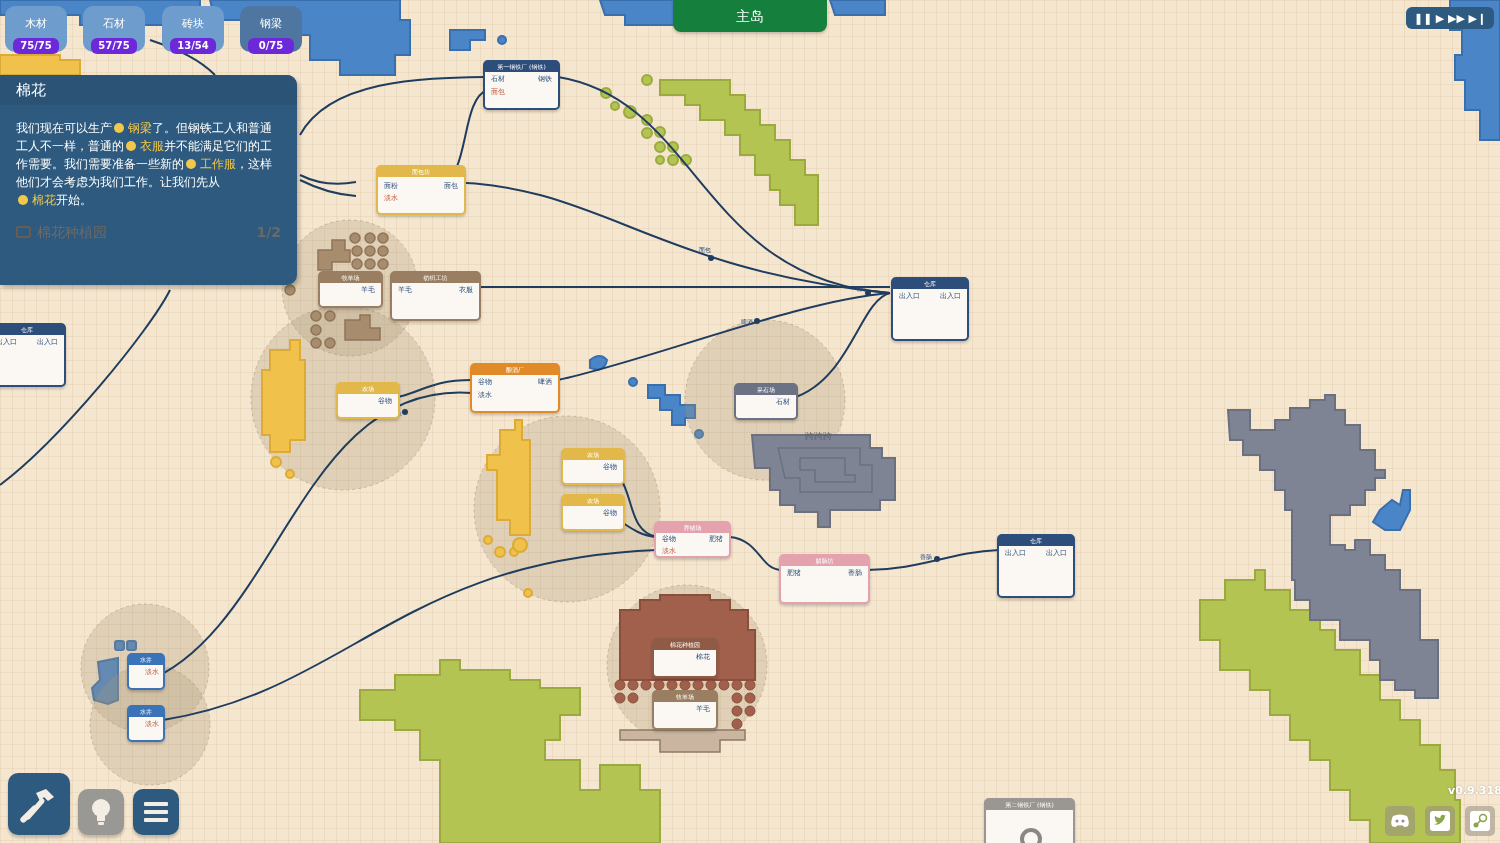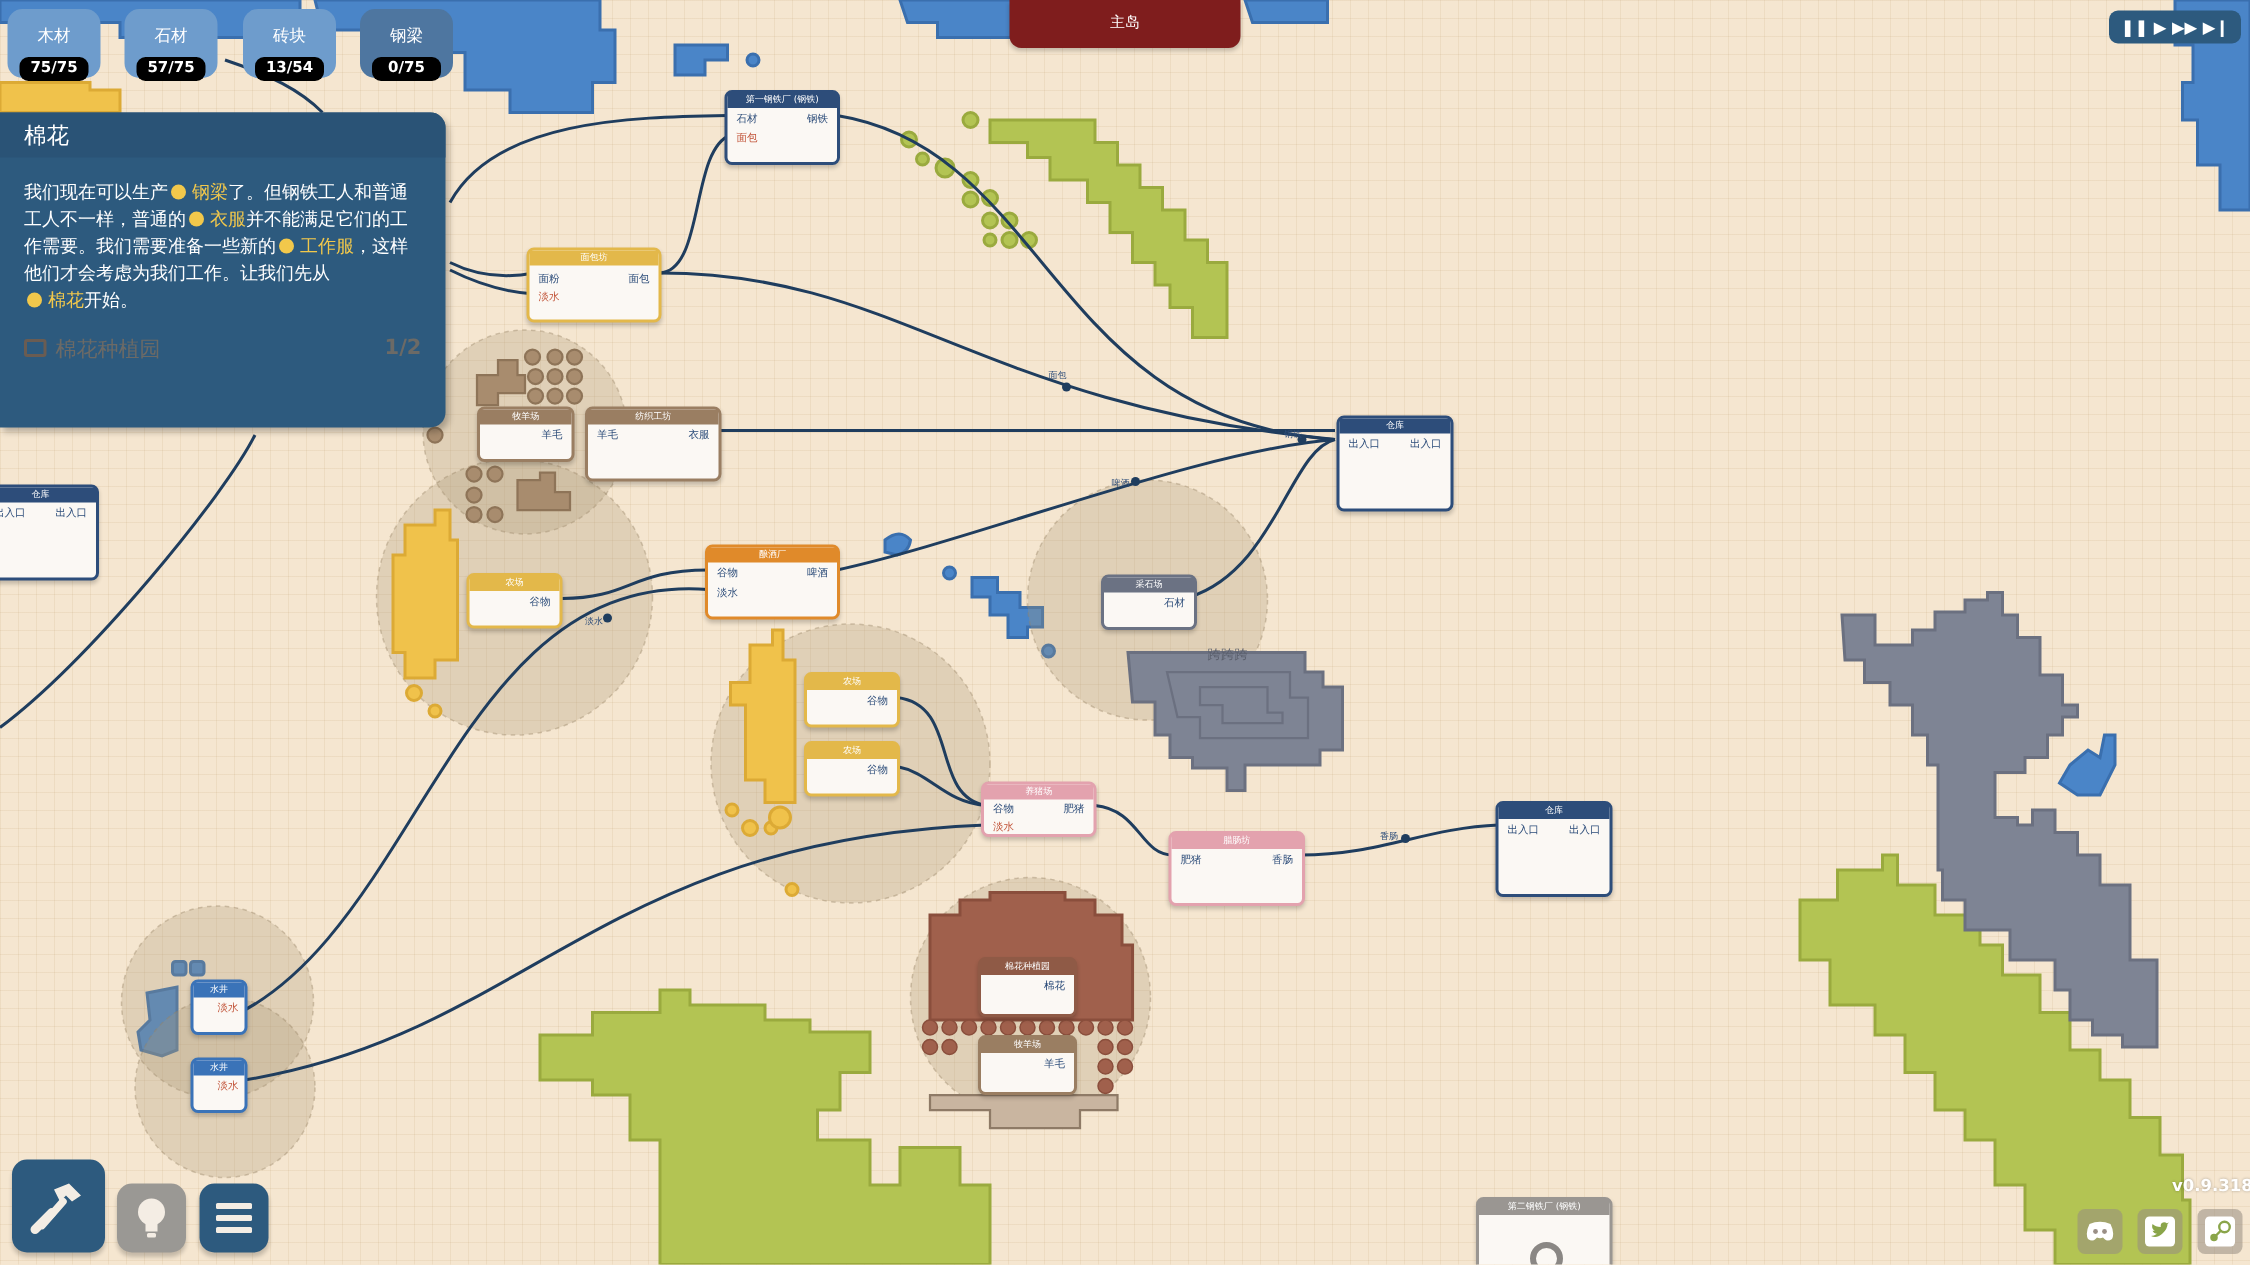--- a/index.html
+++ b/index.html
@@ -12,23 +12,23 @@
       linear-gradient(rgba(200,170,130,0.18) 1px, transparent 1px),
       linear-gradient(90deg, rgba(200,170,130,0.18) 1px, transparent 1px);
     background-size: 12px 12px;
   }
   #map { position: absolute; left: 0; top: 0; width: 1500px; height: 843px; }
 
   
   .res { position: absolute; top: 6px; width: 62px; height: 46px; border-radius: 10px; background: #6e9ccc; }
   .res.dark { background: #4e76a0; }
   .res .lbl { position: absolute; top: 10px; width: 100%; text-align: center; color: #fff; font-size: 11px; }
-  .res .cnt { position: absolute; bottom: -2px; left: 8px; right: 8px; height: 16px; border-radius: 6px; background: #000000; color: #fff; font-size: 10px; font-weight: bold; text-align: center; line-height: 16px; }
-
-  .island-tab { position: absolute; left: 673px; top: 0; width: 154px; height: 32px; background: #7f1d1d; border-radius: 0 0 8px 8px; color: #fff; font-size: 10px; text-align: center; line-height: 32px; box-shadow: 0 2px 3px rgba(0,0,0,0.2); }
+  .res .cnt { position: absolute; bottom: -2px; left: 8px; right: 8px; height: 16px; border-radius: 6px; background: #6d28d9; color: #fff; font-size: 10px; font-weight: bold; text-align: center; line-height: 16px; }
+
+  .island-tab { position: absolute; left: 673px; top: 0; width: 154px; height: 32px; background: #15803d; border-radius: 0 0 8px 8px; color: #fff; font-size: 14px; text-align: center; line-height: 32px; box-shadow: 0 2px 3px rgba(0,0,0,0.2); }
 
   .speed { position: absolute; left: 1406px; top: 7px; width: 88px; height: 22px; background: #2d5a7e; border-radius: 6px; display: flex; align-items: center; justify-content: space-around; padding: 0 6px; }
   .speed span { color: #fff; font-size: 11px; line-height: 1; }
 
   
   .quest { position: absolute; left: 0; top: 75px; width: 297px; height: 210px; background: #2d5a7e; border-radius: 0 10px 10px 0; box-shadow: 2px 3px 4px rgba(0,0,0,0.25); }
   .quest .head { height: 30px; background: #2a5376; border-radius: 0 10px 0 0; padding: 6px 16px; color: #fff; font-size: 15px; }
   .quest .body { padding: 14px 16px 0 16px; color: #fff; font-size: 12px; line-height: 18px; }
   .quest .hl { color: #f2c84b; }
   .quest .dot { display: inline-block; width: 10px; height: 10px; border-radius: 50%; background: #f2c84b; margin: 0 4px 0 2px; vertical-align: -1px; }
@@ -41,21 +41,21 @@
   .quest .task.active .cnt { color: #fff; }
 
   
   .node { position: absolute; background: #fbf8f4; border: 2px solid #2d4d7a; border-radius: 5px; box-shadow: 0 2px 3px rgba(0,0,0,0.2); }
   .node .nh { height: 10px; color: #fff; font-size: 6px; text-align: center; line-height: 10px; }
   .node .port { position: absolute; font-size: 7px; color: #2d4d7a; }
   .node .port.in { left: 6px; }
   .node .port.out { right: 6px; }
   .node .port.red { color: #c2553a; }
   .n-blue { border-color: #2d4d7a; } .n-blue .nh { background: #2d4d7a; }
-  .n-yellow { border-color: #e3b84a; } .n-yellow .nh { background: #e3b84a; }
+  .n-yellow { border-color: #e3b84a; margin-left: 25px; } .n-yellow .nh { background: #e3b84a; }
   .n-orange { border-color: #e08a2a; } .n-orange .nh { background: #e08a2a; }
   .n-brown { border-color: #9a7e62; } .n-brown .nh { background: #9a7e62; }
   .n-pink { border-color: #e3a2ae; } .n-pink .nh { background: #e3a2ae; }
   .n-gray { border-color: #6b7283; } .n-gray .nh { background: #6b7283; }
   .n-water { border-color: #3a73b8; } .n-water .nh { background: #3a73b8; }
   .n-rust { border-color: #8f5a46; } .n-rust .nh { background: #8f5a46; }
   .n-lgray { border-color: #9a9692; } .n-lgray .nh { background: #9a9692; }
 
   .tool-btn { position: absolute; border-radius: 10px; display: flex; align-items: center; justify-content: center; box-shadow: 0 3px 3px rgba(0,0,0,0.2); }
   .soc { position: absolute; top: 806px; width: 30px; height: 30px; border-radius: 5px; background: rgba(150,140,130,0.55); display: flex; align-items: center; justify-content: center; color: #fff; font-size: 14px; font-weight: bold; }

